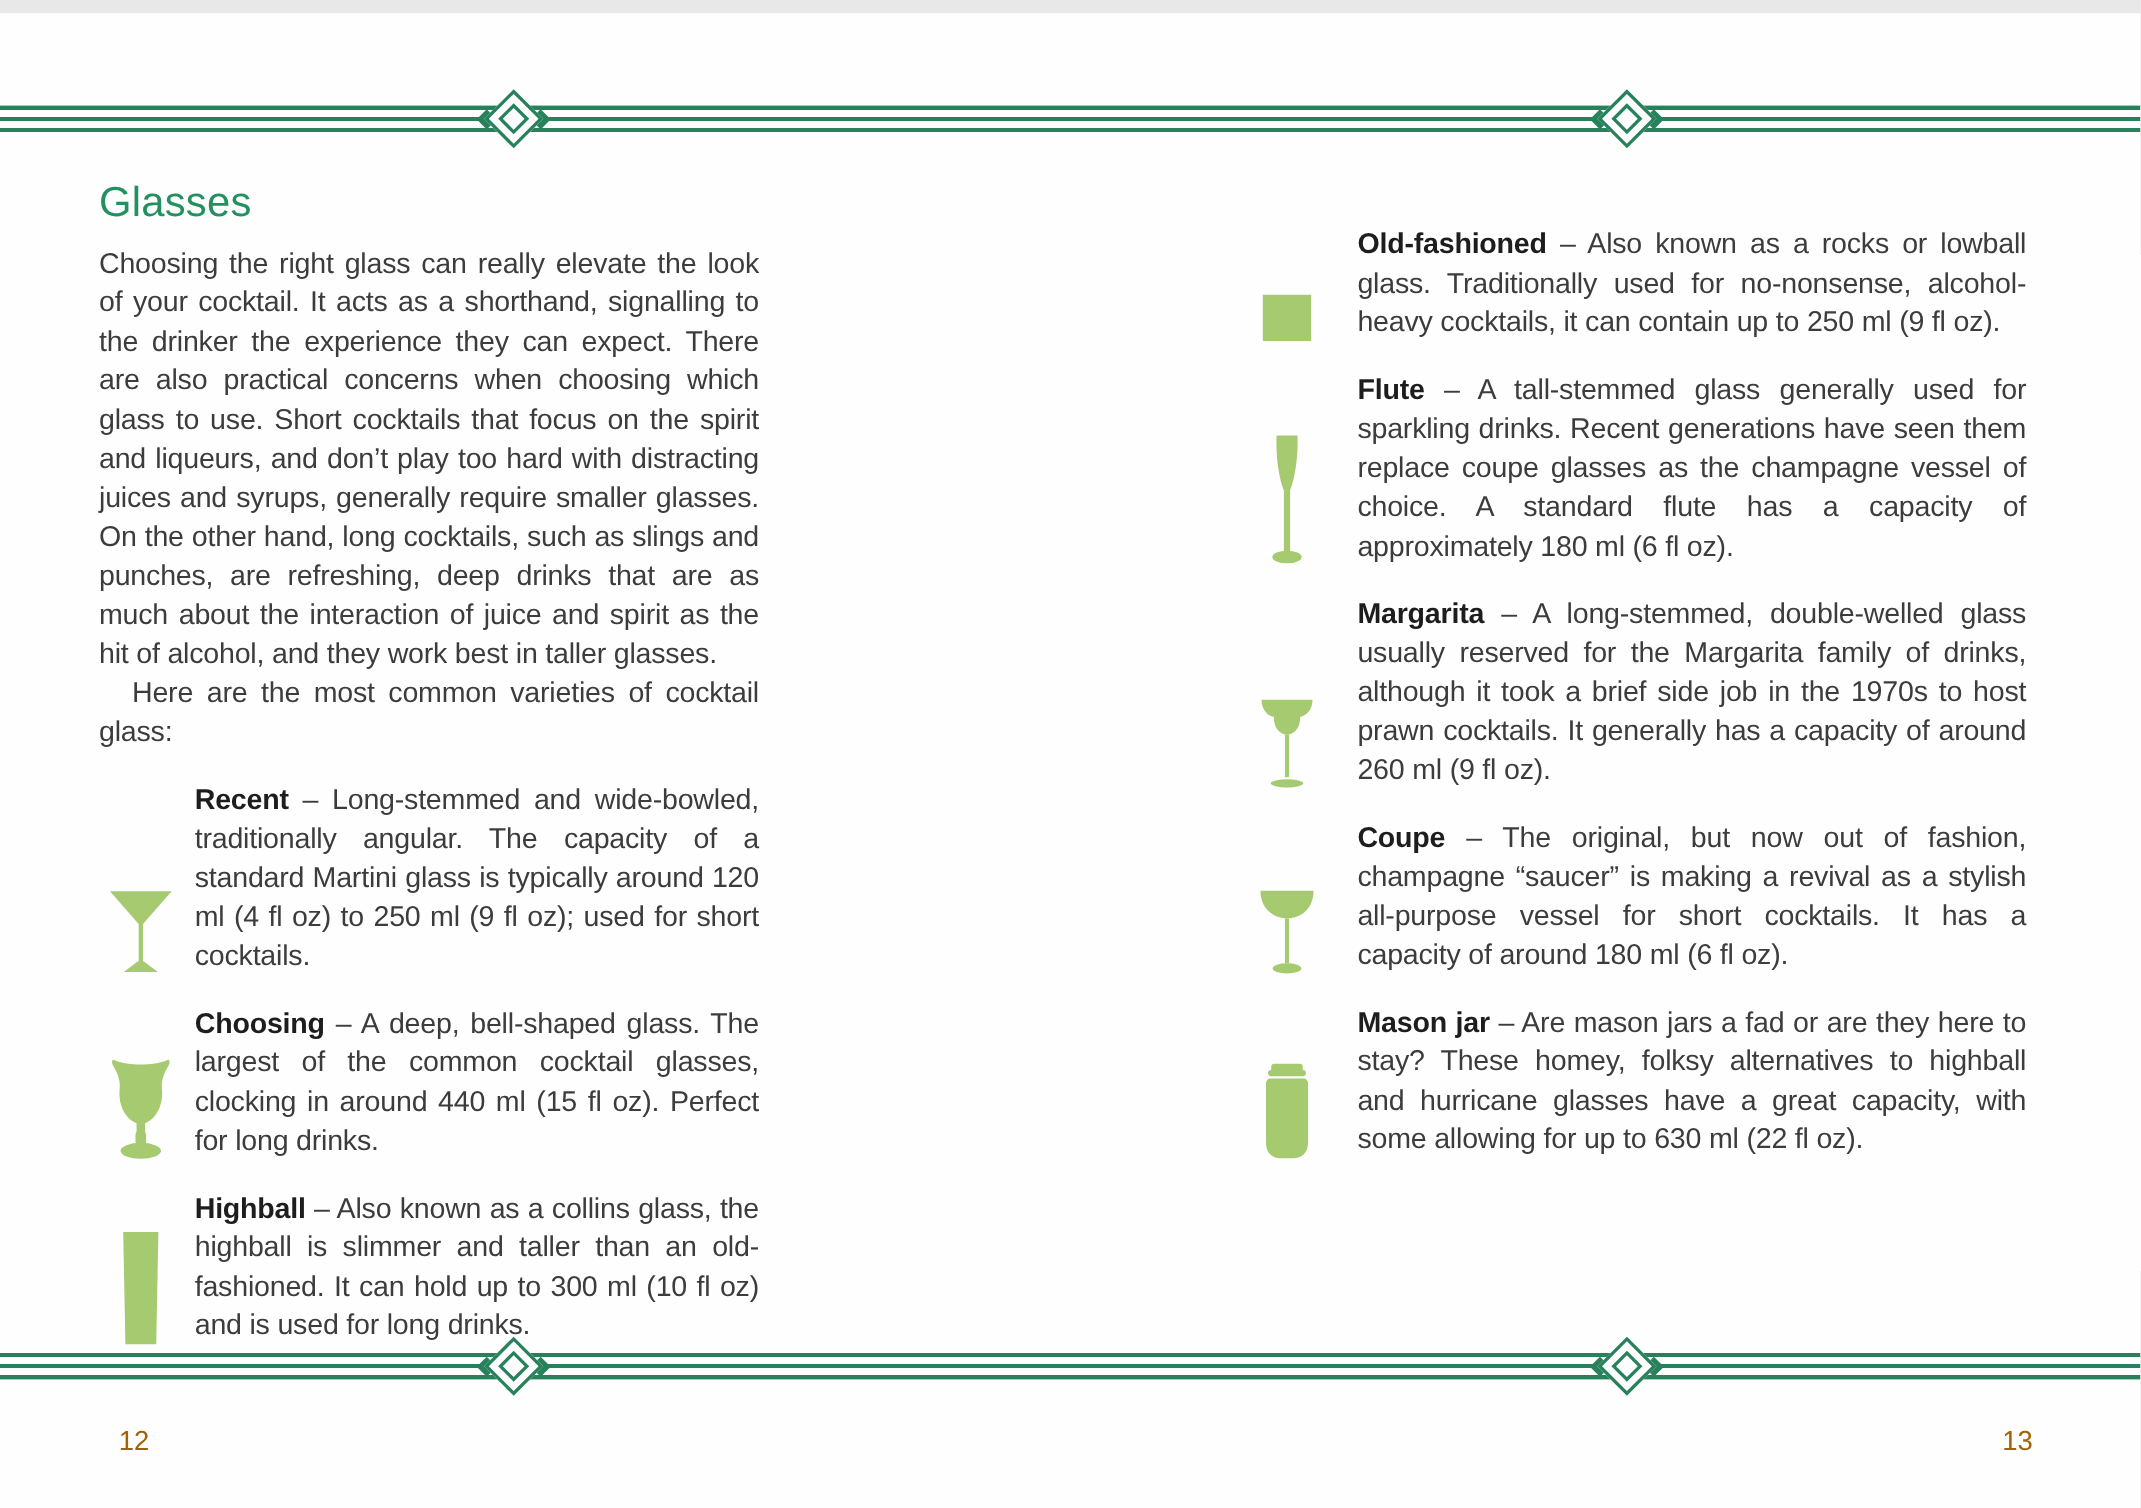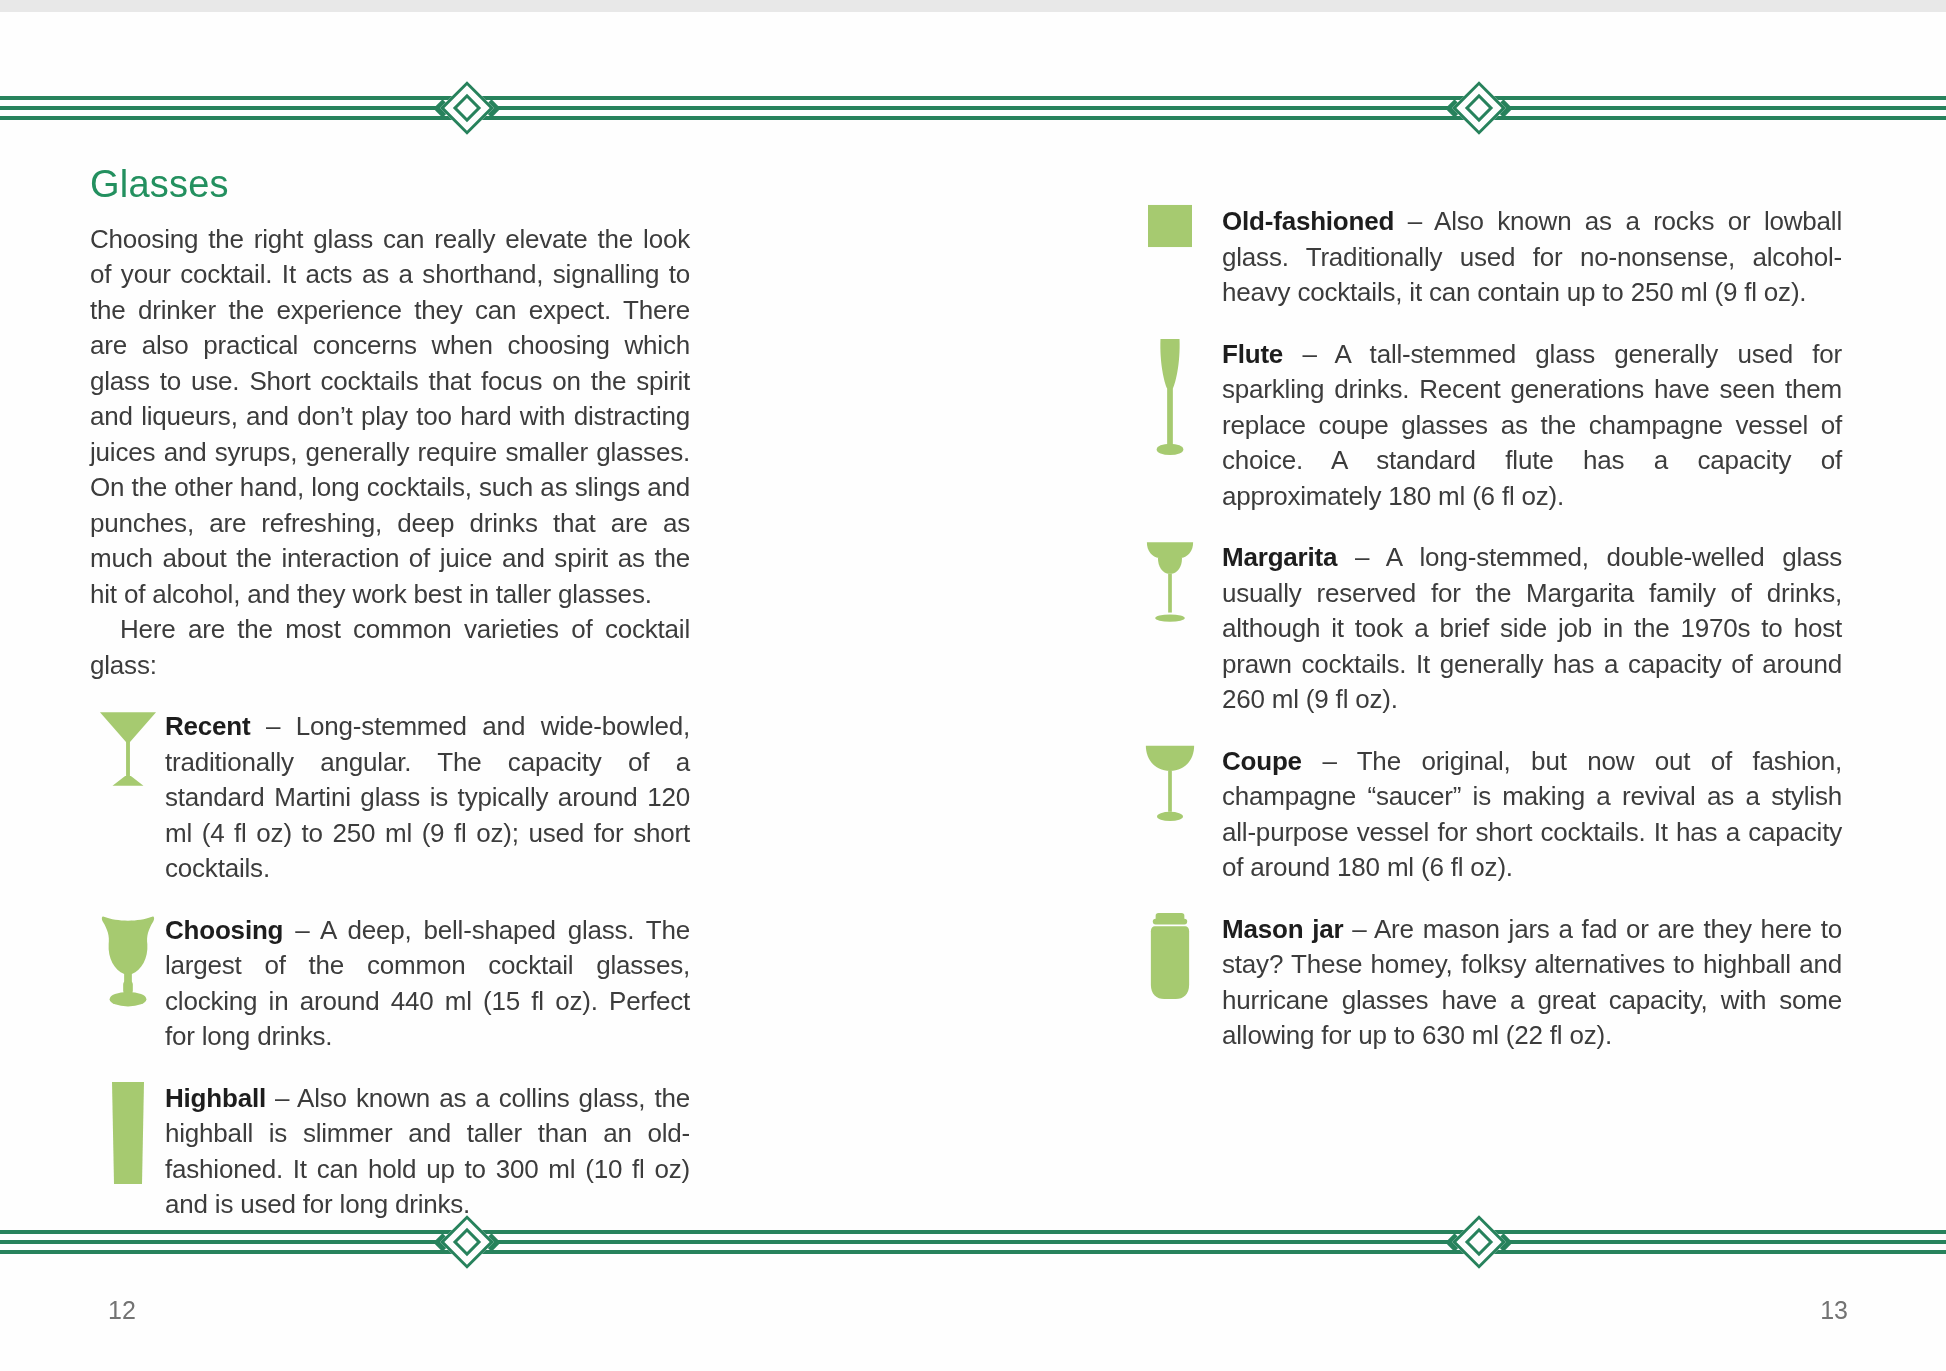--- a/index.html
+++ b/index.html
@@ -55,30 +55,30 @@
   .content-right{position:absolute;left:167px;top:192px;width:702px;}
   h1.glasses-heading{
     font-size:38px;line-height:1.2;font-weight:500;
     color:var(--heading_green);letter-spacing:.2px;margin-bottom:14px;
   }
   p.body-par{
     font-size:26px;line-height:35.5px;letter-spacing:-0.2px;
     color:var(--body_text);text-align:justify;
   }
   p.indented{text-indent:30px;}
-  .entry{display:flex;align-items:flex-start;margin-top:26px;}
+  .entry{display:flex;align-items:flex-end;margin-top:26px;gap:12px;}
   .content-right .entry:first-child{margin-top:0;}
   .icon-col{flex:0 0 75px;display:flex;justify-content:center;align-items:center;}
   .content-right .icon-col{flex:0 0 60px;margin-right:22px;}
   .entry-text{flex:1;}
   .entry-text b{color:var(--term_text);font-weight:700;}
   .glyph{fill:var(--icon_green);display:block;}
   
   .page-num{
-    position:absolute;bottom:58px;font-size:25px;color:#737373;letter-spacing:0;
+    position:absolute;bottom:58px;font-size:25px;color:#a16207;letter-spacing:0;
   }
   .page-num-left{left:108px;}
   .page-num-right{right:98px;}
   .svg-defs{position:absolute;width:0;height:0;overflow:hidden;}
 </style>
 </head>
 <body>
 
 <svg class="svg-defs" aria-hidden="true">
   <defs>

